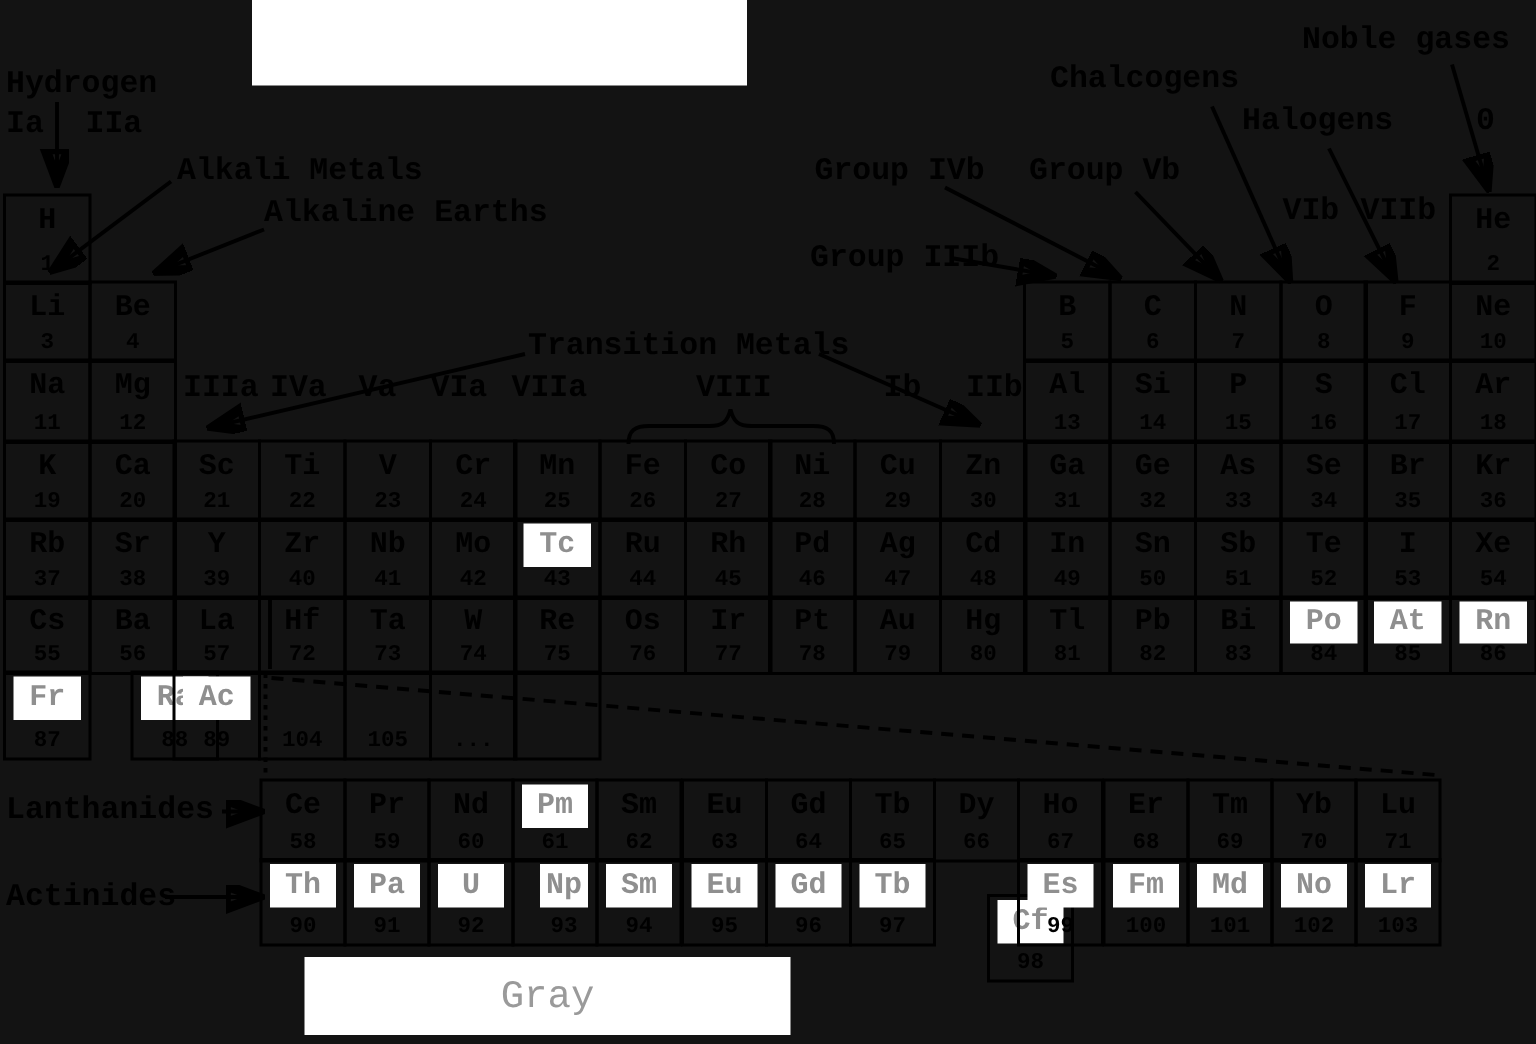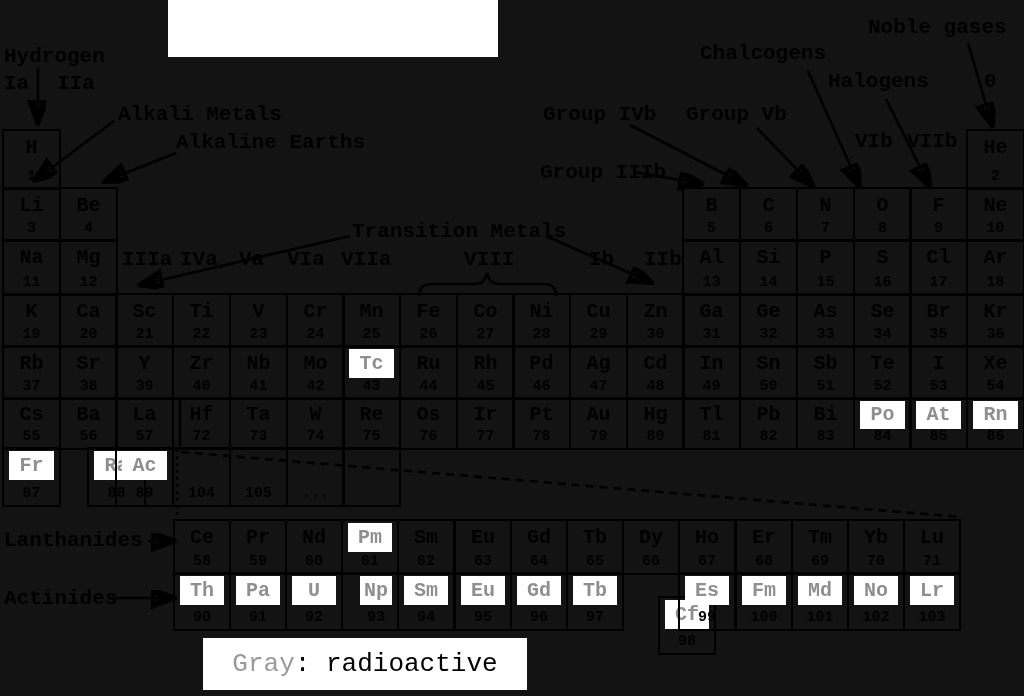--- a/index.html
+++ b/index.html
@@ -536,16 +536,15 @@
     <line x1="148" y1="541" x2="170" y2="541" marker-end="url(#ah)"></line>
     <line x1="110" y1="598" x2="170" y2="598" marker-end="url(#ah)"></line>
     <line class="dash" x1="181" y1="452" x2="961" y2="517"></line>
     <line class="dot" x1="177" y1="449" x2="177" y2="518"></line>
     <line x1="180" y1="399" x2="180" y2="446"></line>
     <path d="M419,296 C419,287 423,284 433,284 L473,284 C482,284 485,281 487,273 C489,281 492,284 501,284 L542,284 C552,284 556,287 556,296"></path>
   </svg>
 
   <div id="legend-box">
     <span class="gray-word">Gray</span>
-      <span>: radioactive</span>
   </div>
 
 </div>
 
 </body></html>

